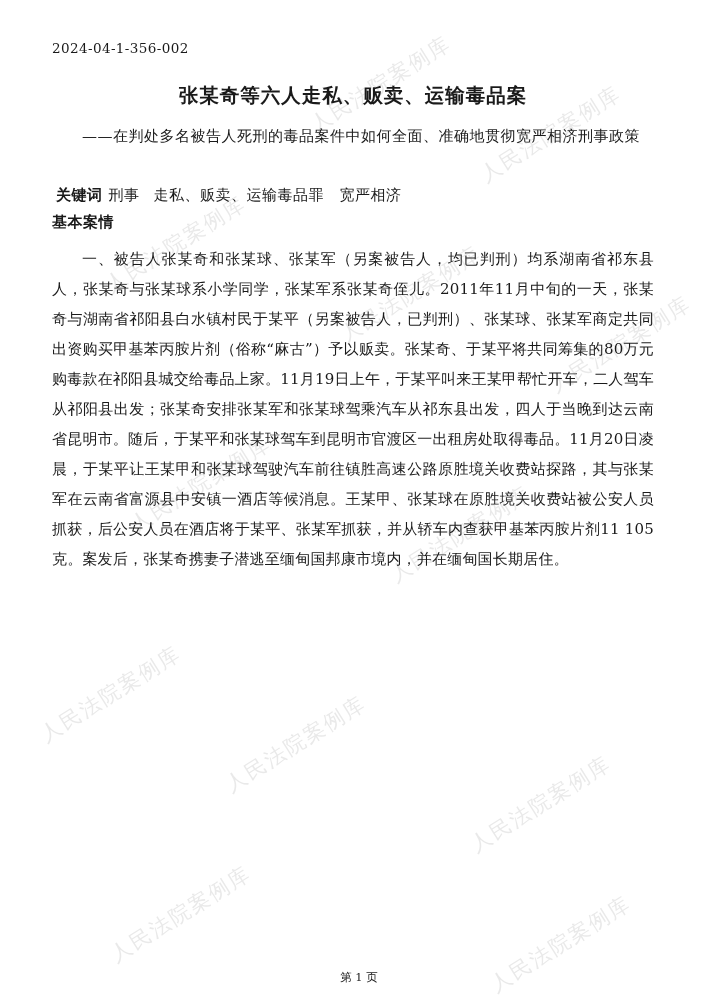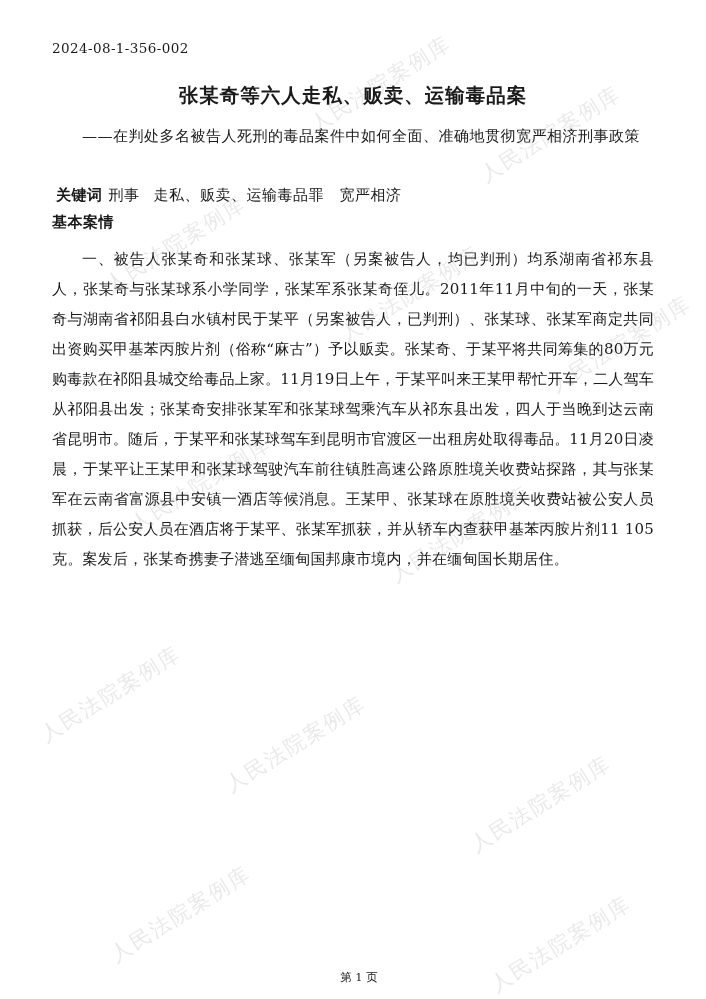--- a/index.html
+++ b/index.html
@@ -128,21 +128,21 @@
     <div class="wm" style="left: 380px; top: 520px;">人民法院案例库</div>
     <div class="wm" style="left: 30px; top: 680px;">人民法院案例库</div>
     <div class="wm" style="left: 215px; top: 730px;">人民法院案例库</div>
     <div class="wm" style="left: 460px; top: 790px;">人民法院案例库</div>
     <div class="wm" style="left: 100px; top: 900px;">人民法院案例库</div>
     <div class="wm" style="left: 480px; top: 930px;">人民法院案例库</div>
   </div>
 
   <div class="content">
 
-    <div class="doc-number">2024-08-1-356-002</div>
+    <div class="doc-number">2024-04-1-356-002</div>
 
     <h1 class="doc-title">张某奇等六人走私、贩卖、运输毒品案</h1>
 
     <div class="doc-subtitle">——在判处多名被告人死刑的毒品案件中如何全面、准确地贯彻宽严相济刑事政策</div>
 
     <div class="kw-line">
       <span class="kw-label">关键词</span><span>刑事</span><span class="kw-sep"></span><span>走私、贩卖、运输毒品罪　宽严相济</span>
     </div>
 
     <div class="section-head">基本案情</div>

